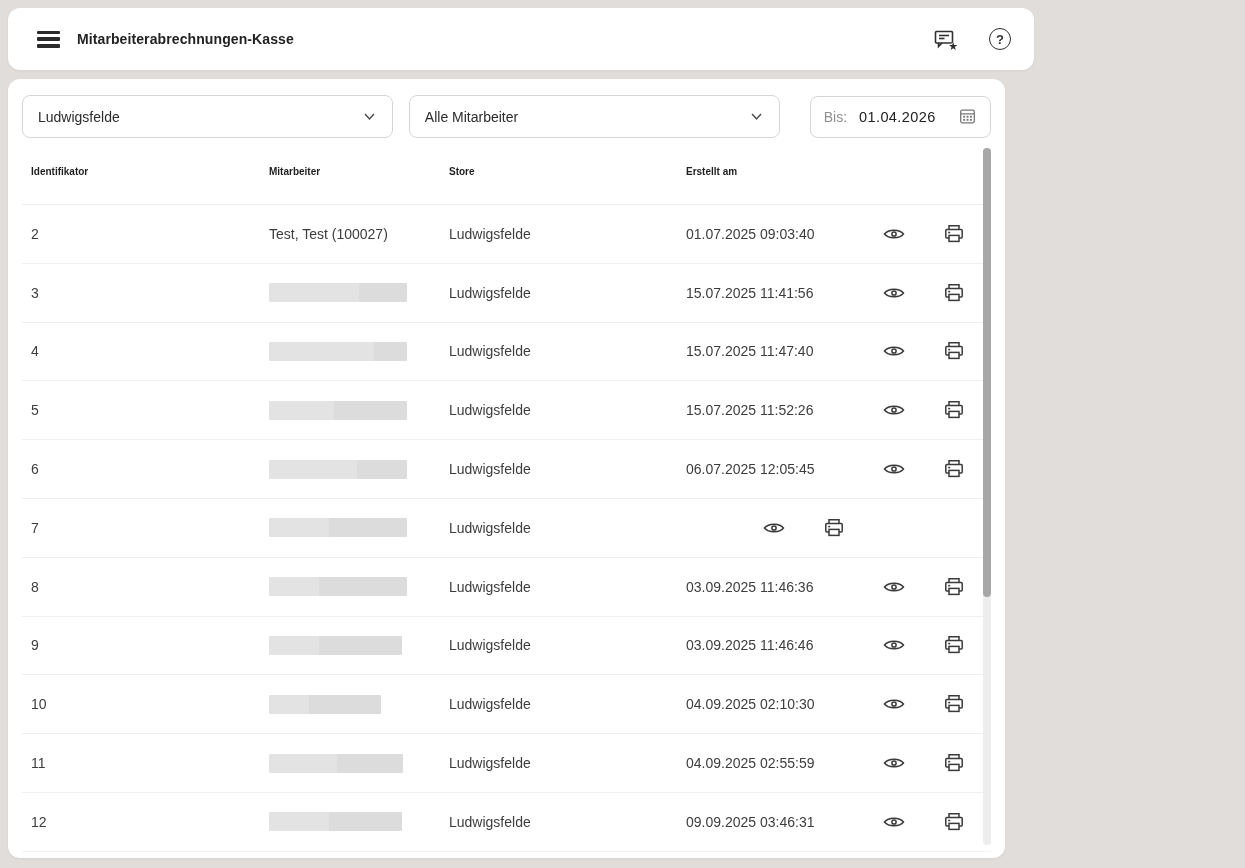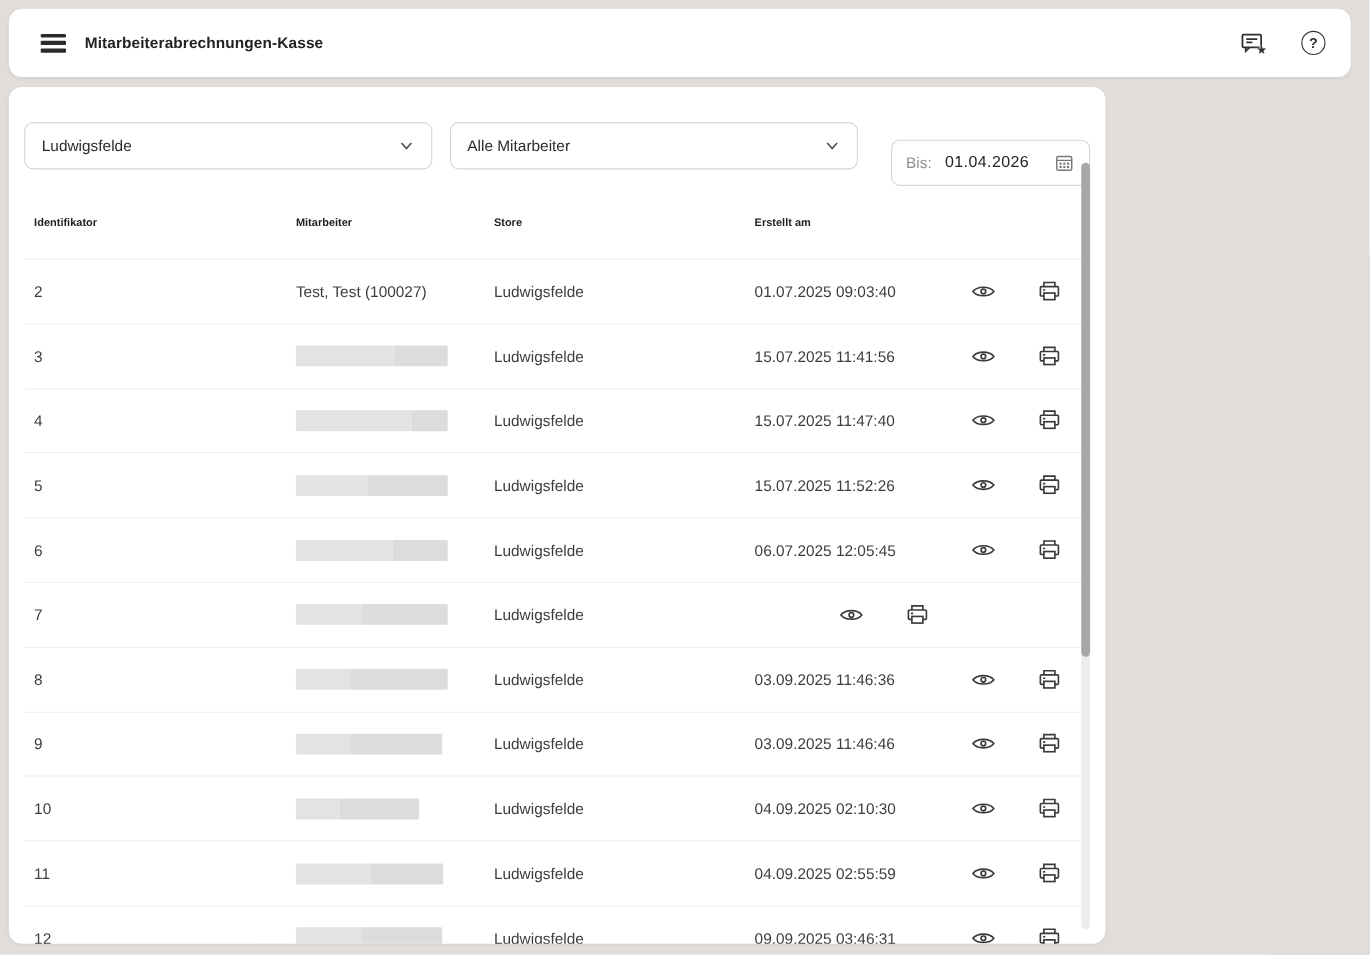--- a/index.html
+++ b/index.html
@@ -8,21 +8,21 @@
     background:#e0ddda;
     font-family:"Liberation Sans","DejaVu Sans",sans-serif;
     position:relative; overflow:hidden;
     color:#2b2b2b;
   }
   .card {
     position:absolute; background:#fff; border-radius:12px;
     box-shadow:0 1px 3px rgba(0,0,0,.05);
   }
   
-  #header-card { left:8px; top:8px; width:1220px; height:62px;
+  #header-card { left:8px; top:8px; width:1026px; height:62px;
     display:flex; align-items:center; padding:0 21px 0 29px; }
   .hamburger { width:23px; height:17px; display:flex; flex-direction:column;
     justify-content:space-between; cursor:pointer; flex:0 0 auto; }
   .hamburger span { display:block; height:3.2px; background:#2b2b2b; border-radius:1px; }
   .app-title { font-size:14px; font-weight:700; color:#222; margin-left:17px; letter-spacing:.1px; }
   .header-right { margin-left:auto; display:flex; align-items:center; gap:30px; }
   .icon-btn { width:26px; height:26px; display:flex; align-items:center; justify-content:center;
     cursor:pointer; position:relative; }
   .help-circle { width:22px; height:22px; border:1.7px solid #2f2f2f; border-radius:50%;
     display:flex; align-items:center; justify-content:center;
@@ -37,21 +37,21 @@
     height:43px; width:390px; border:1px solid #d6d6d6; border-radius:8px;
     display:flex; align-items:center; padding:0 15px; font-size:14px; color:#2b2b2b;
     cursor:pointer; background:#fff;
   }
   .select .chev { margin-left:auto; display:flex; }
   .datebox {
     height:42px; border:1px solid #d6d6d6; border-radius:8px;
     display:flex; align-items:center; padding:0 13px; background:#fff; cursor:pointer;
   }
   .datebox.von { width:186px; }
-  .datebox.bis { width:190px; margin-left:14px;margin-top:32px; }
+  .datebox.bis { width:190px; margin-left:14px; }
   .datebox .dlabel { font-size:14px; color:#8f8f8f; }
   .datebox .dvalue { font-size:14.5px; color:#222; margin-left:12px; letter-spacing:.4px; }
   .datebox .cal { margin-left:auto; display:flex; }
 
   
   .table { margin:0 14px; }
   .thead, .trow {
     display:grid;
     grid-template-columns:238px 180px 237px 1fr 120px;
     padding-left:9px; align-items:center;

